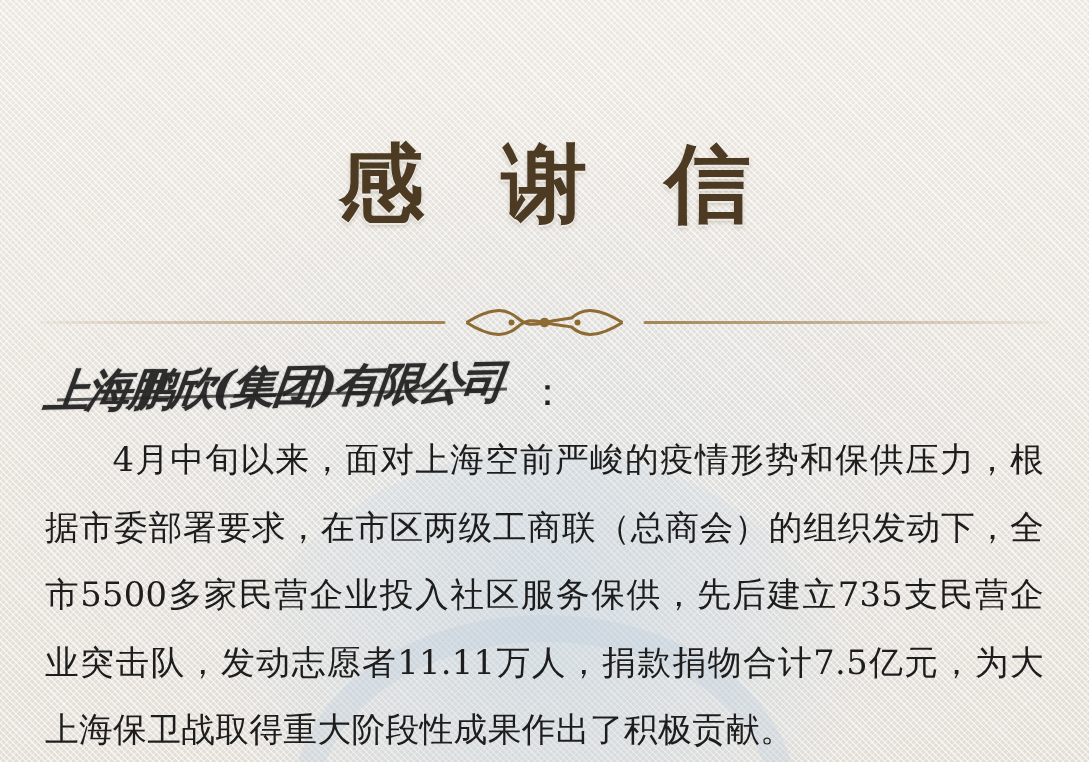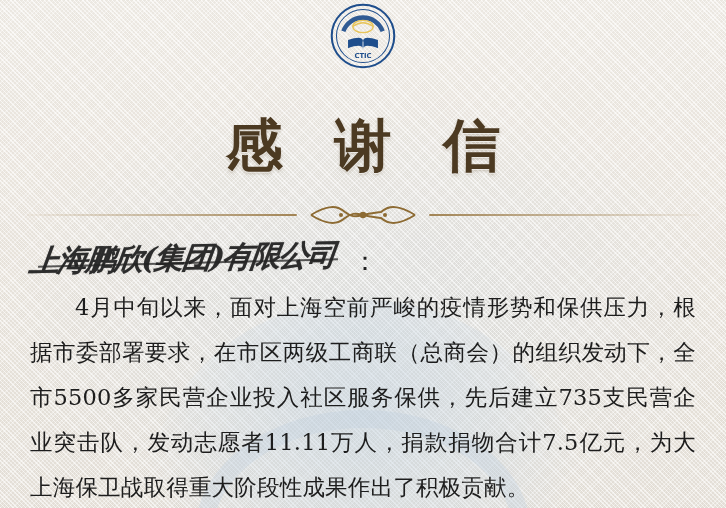--- a/index.html
+++ b/index.html
@@ -72,21 +72,21 @@
   .emblem {
     width: 68px;
     height: 68px;
     margin: 0 auto;
     display: block;
   }
 
   
   .title {
     position: absolute;
-    top: 116px;
+    top: 94px;
     left: 0;
     width: 100%;
     text-align: center;
     font-size: 57px;
     line-height: 1;
     letter-spacing: 16px;
     text-indent: 16px;
     font-weight: 700;
     color: #4c3a22;
     font-family: "DejaVu Serif", "Liberation Serif", serif;
@@ -179,32 +179,20 @@
     text-indent: 2em;
   }
 </style>
 </head>
 <body>
 
 <div class="page">
   <div class="texture"></div>
   <div class="watermark"></div>
 
-  <div class="emblem-wrap">
-    <svg class="emblem" viewBox="0 0 100 100">
-      <circle cx="50" cy="50" r="46" fill="none" stroke="#1f4e8c" stroke-width="3"></circle>
-      <circle cx="50" cy="50" r="39" fill="none" stroke="#1f4e8c" stroke-width="1.5"></circle>
-      <path d="M18 42 A34 34 0 0 1 82 42 L76 44 A28 28 0 0 0 24 44 Z" fill="#1f4e8c" opacity="0.92"></path>
-      <ellipse cx="50" cy="36" rx="15" ry="9" fill="none" stroke="#e8c55a" stroke-width="2"></ellipse>
-      <path d="M35 36 Q50 25 65 36" fill="none" stroke="#e8c55a" stroke-width="2"></path>
-      <path d="M28 56 Q50 48 50 58 Q50 48 72 56 L72 68 Q50 60 50 70 Q50 60 28 68 Z" fill="#1f4e8c"></path>
-      <path d="M50 58 L50 70" stroke="#ffffff" stroke-width="1.2"></path>
-      <text x="50" y="83" font-size="10" font-family="DejaVu Sans, sans-serif" fill="#1f4e8c" text-anchor="middle" font-weight="bold">CTIC</text>
-    </svg>
-  </div>
 
   <div class="title">感 谢 信</div>
 
   <div class="divider">
     <div class="line"></div>
     <svg class="flourish" width="120" height="26" viewBox="0 0 120 26">
       <path d="M8 13 C24 3, 34 3, 42 10 C48 15, 52 15, 60 13 C68 11, 72 11, 78 10 C86 3, 96 3, 112 13" fill="none" stroke="#8d6b33" stroke-width="2"></path>
       <path d="M8 13 C24 23, 34 23, 42 16 C48 11, 52 11, 60 13 C68 15, 72 15, 78 16 C86 23, 96 23, 112 13" fill="none" stroke="#8d6b33" stroke-width="2"></path>
       <circle cx="60" cy="13" r="3.2" fill="#8d6b33"></circle>
       <circle cx="38" cy="13" r="2" fill="#8d6b33"></circle>

